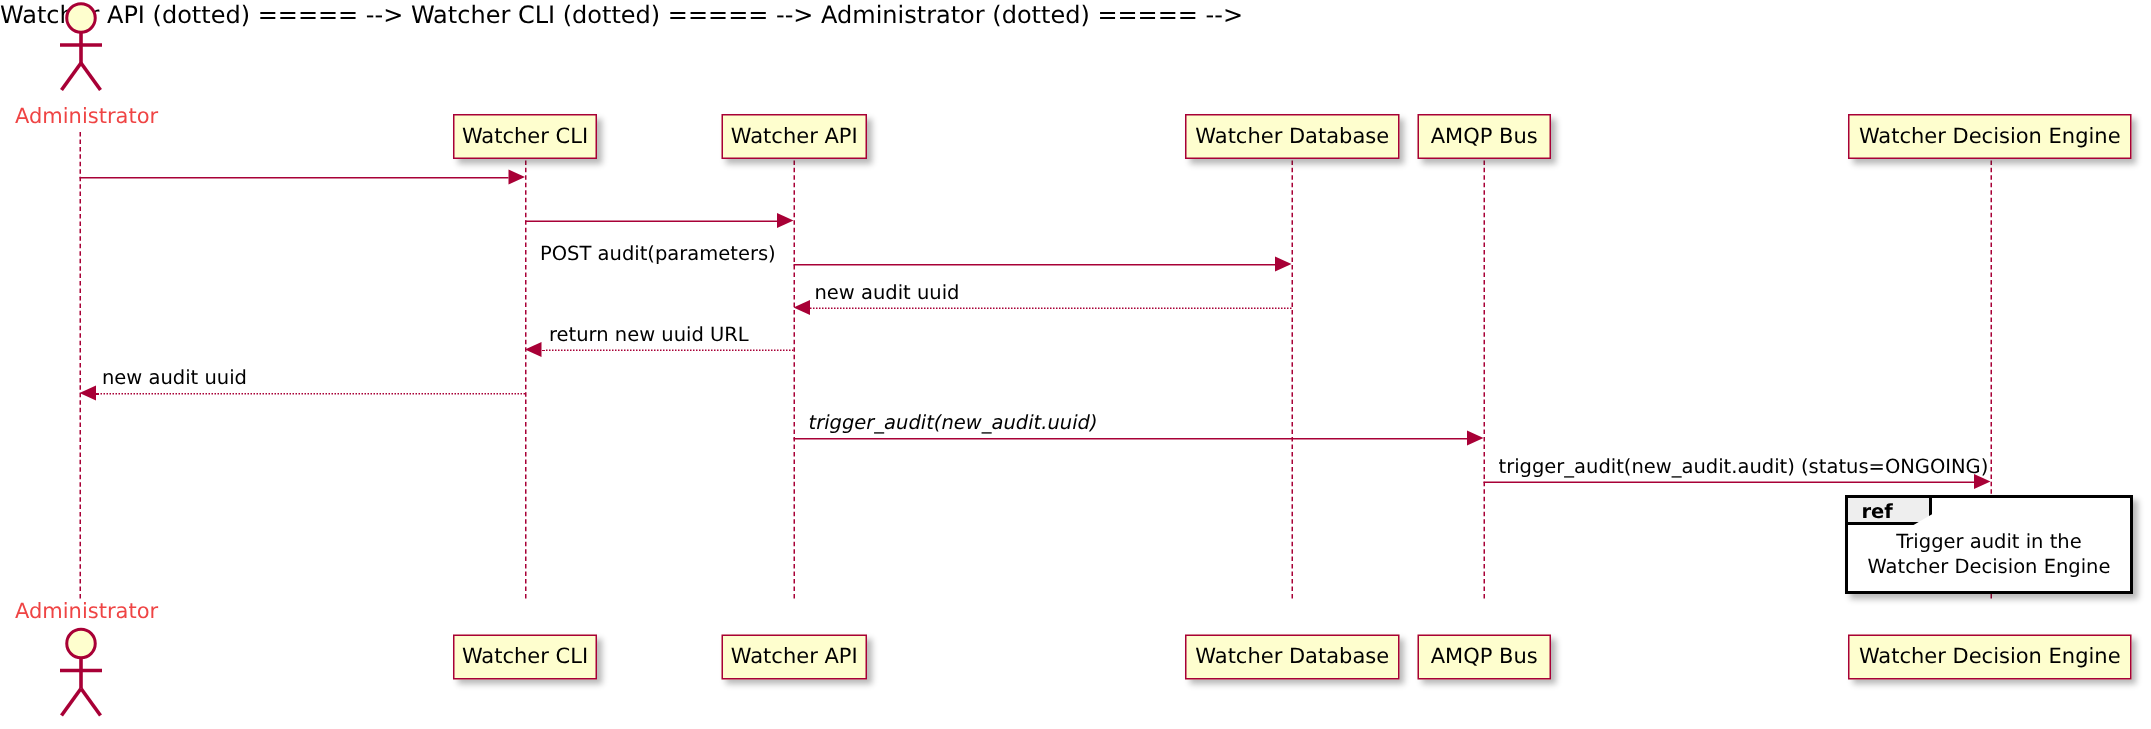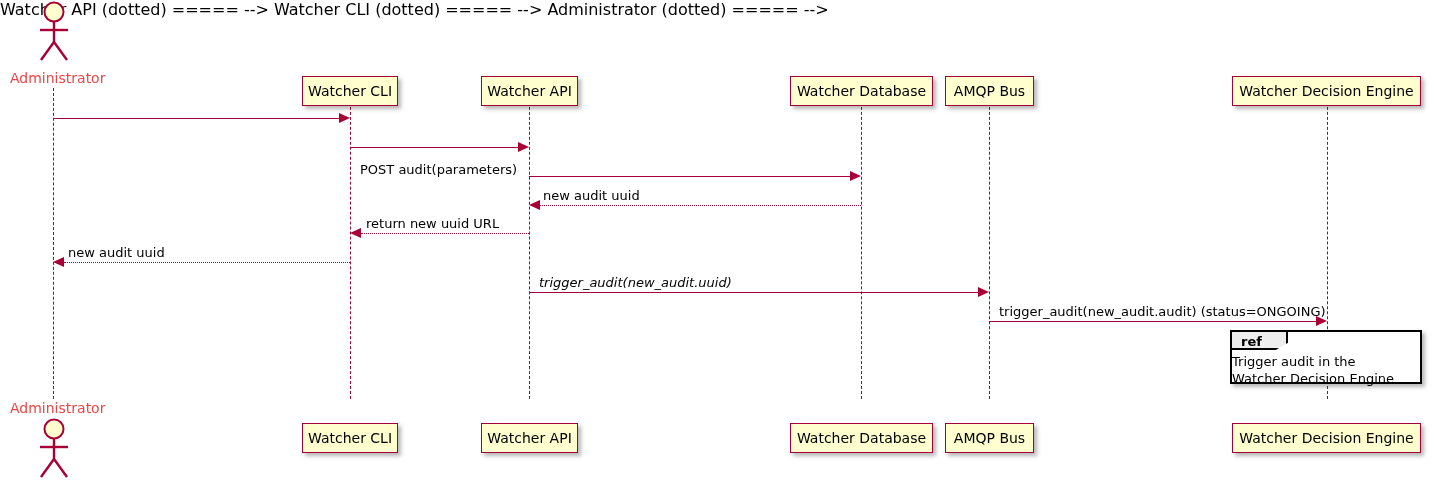--- a/index.html
+++ b/index.html
@@ -123,21 +123,21 @@
     font-size: 13px;
     font-weight: bold;
     color: #000000;
     line-height: 15px;
   }
   .ref-text {
     position: absolute;
     left: 0;
     top: 20px;
     width: 100%;
-    text-align: left;
+    text-align: center;
     font-size: 13px;
     color: #000000;
     line-height: 17px;
   }
 </style>
 </head>
 <body>
 
 <div id="diagram">
 
@@ -215,20 +215,20 @@
   <div class="msg-line" style="left:529px; top:292px; width:449px;"></div>
   <div class="arrowhead right" style="left:978px; top:287px;"></div>
   <div class="msg-label" style="left:539px; top:275px;font-style:italic;">trigger_audit(new_audit.uuid)</div>
 
   
   <div class="msg-line" style="left:989px; top:321px; width:327px;"></div>
   <div class="arrowhead right" style="left:1316px; top:316px;"></div>
   <div class="msg-label" style="left:999px; top:304px;">trigger_audit(new_audit.audit) (status=ONGOING)</div>
 
   
-  <div class="ref-box" style="left:1230px; top:330px; width:192px; height:54px;">
+  <div class="ref-box" style="left:1230px; top:330px; width:192px; height:66px;">
     <div class="ref-tab"></div>
     <div class="ref-tab-label">ref</div>
     <div class="ref-text" style="top:21px;">Trigger audit in the</div>
     <div class="ref-text" style="top:38px;">Watcher Decision Engine</div>
   </div>
 
 </div>
 
 </body></html>

